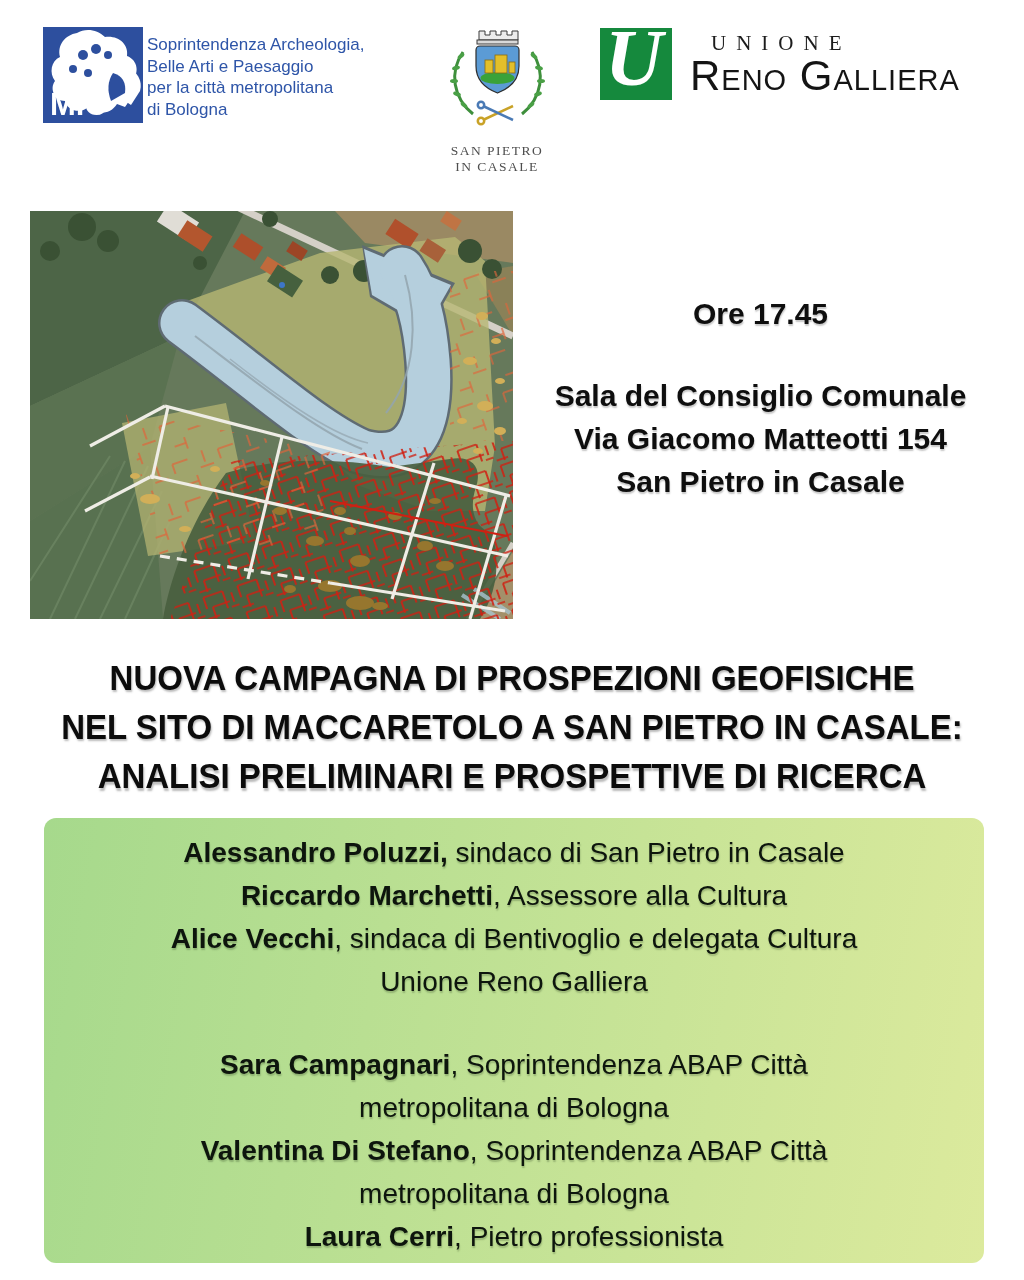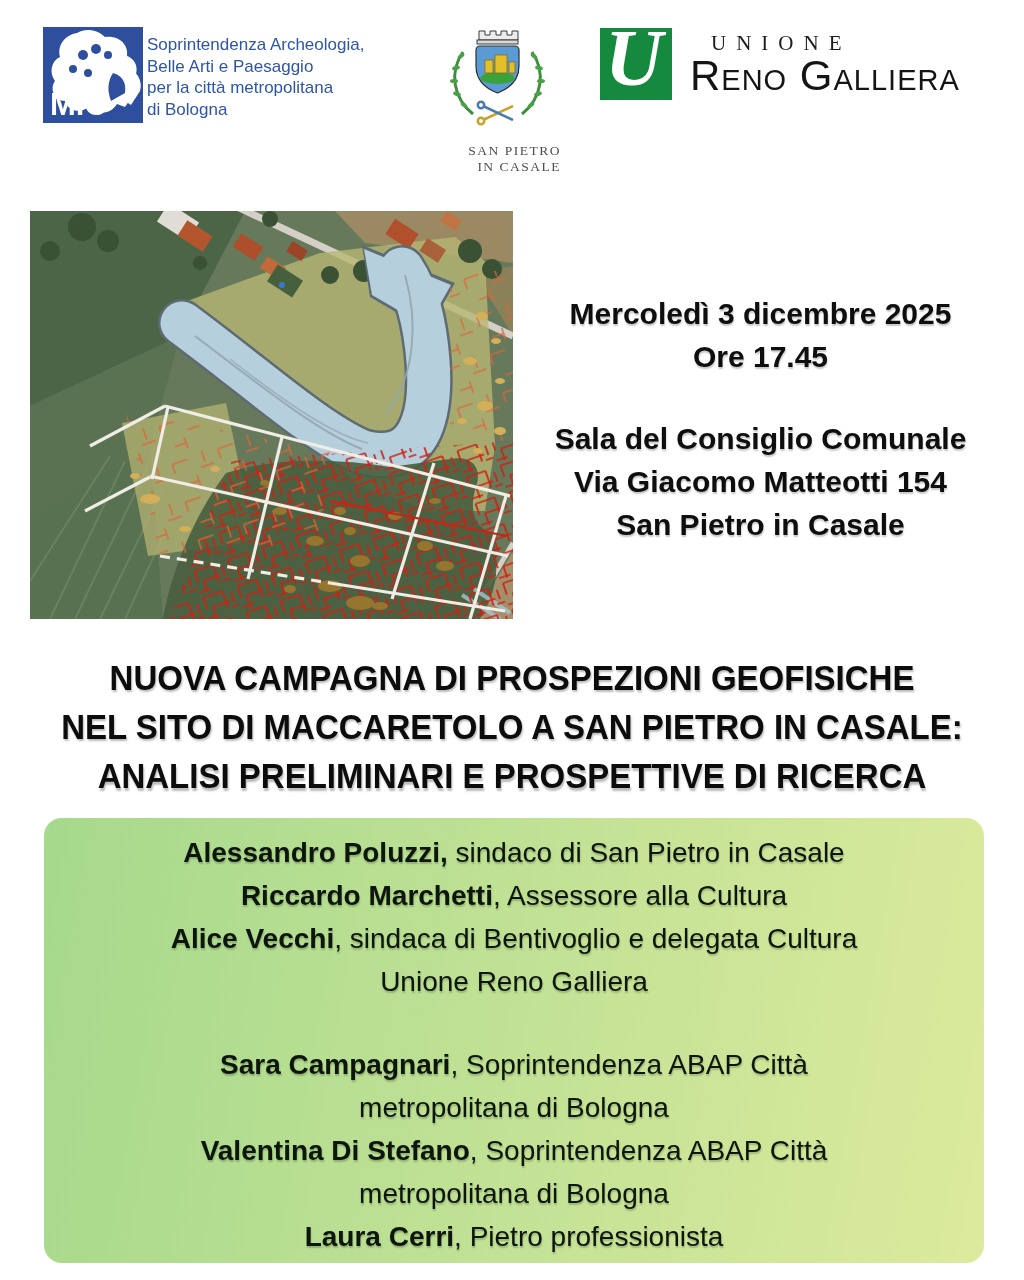--- a/index.html
+++ b/index.html
@@ -3,21 +3,21 @@
 <meta charset="utf-8">
 <style>
   html,body{margin:0;padding:0;background:#ffffff;}
   .poster{position:relative;width:1024px;height:1280px;background:#fff;
           font-family:"Liberation Sans",sans-serif;overflow:hidden;}
 
   
   .mic-logo{position:absolute;left:43px;top:27px;width:104px;height:100px;}
   .mic-text{position:absolute;left:147px;top:34px;font-size:17px;line-height:21.5px;
             color:var(--mic_text_blue);}
-  .crest{position:absolute;left:433px;top:26px;width:128px;text-align:right;}
+  .crest{position:absolute;left:433px;top:26px;width:128px;text-align:center;}
   .crest-caption{font-family:"Liberation Serif",serif;font-size:13.5px;line-height:16px;
                  letter-spacing:1.5px;color:#4e4e4e;margin-top:3px;}
   .unione{position:absolute;left:600px;top:28px;display:flex;}
   .unione-square{width:72px;height:72px;background:var(--unione_green);position:relative;}
   .unione-u{position:absolute;left:5px;top:-15px;font-family:"Liberation Serif",serif;
             font-style:italic;font-weight:bold;font-size:80px;color:#fff;}
   .unione-text{margin-left:18px;}
   .unione-top{font-family:"Liberation Serif",serif;font-size:21px;letter-spacing:10px;
               color:#1c1c1c;margin-top:3px;margin-left:21px;}
   .unione-bottom{font-family:Liberation Sans, sans-serif;font-variant:small-caps;
@@ -33,21 +33,21 @@
   .event-spacer{height:39px;}
 
   
   .title-block{position:absolute;left:0;top:653px;width:1024px;text-align:center;
                font-weight:bold;font-size:33px;line-height:47px;color:#0c0c0c;
                transform:scaleY(1.05);transform-origin:top;
                text-shadow:1px 2px 2px rgba(60,60,60,.35);}
 
   
   .speakers-box{position:absolute;left:44px;top:818px;width:940px;height:445px;
-                box-sizing:border-box;padding-top:13px;border-radius:18px;
+                box-sizing:border-box;padding-top:13px;border-radius:12px;
                 background:linear-gradient(100deg,var(--box_grad_left),var(--box_grad_right));
                 text-align:center;font-size:28px;line-height:43px;color:var(--speaker_text);
                 text-shadow:0.5px 1.5px 1.5px rgba(40,60,30,.28);}
   .speaker-gap{height:40px;}
   .speaker-line b{font-weight:bold;}
 </style>
 </head>
 <body>
 
 <div class="poster">
@@ -246,21 +246,20 @@
         <path d="M138,196 L122,268"></path>
         <path d="M252,226 L218,368"></path>
         <path d="M404,252 L362,388"></path>
         <path d="M476,285 L440,408"></path>
       </g>
       <path d="M300,290 L477,325" style="stroke:var(--grid_red)" stroke-width="2.2" fill="none"></path>
     </svg>
   </div>
 
   <div class="event-block">
-    <div>Mercoledì 3 dicembre 2025</div>
     <div>Ore 17.45</div>
     <div class="event-spacer"></div>
     <div>Sala del Consiglio Comunale</div>
     <div>Via Giacomo Matteotti 154</div>
     <div>San Pietro in Casale</div>
   </div>
 
   <div class="title-block">
     <div>NUOVA CAMPAGNA DI PROSPEZIONI GEOFISICHE</div>
     <div>NEL SITO DI MACCARETOLO A SAN PIETRO IN CASALE:</div>

